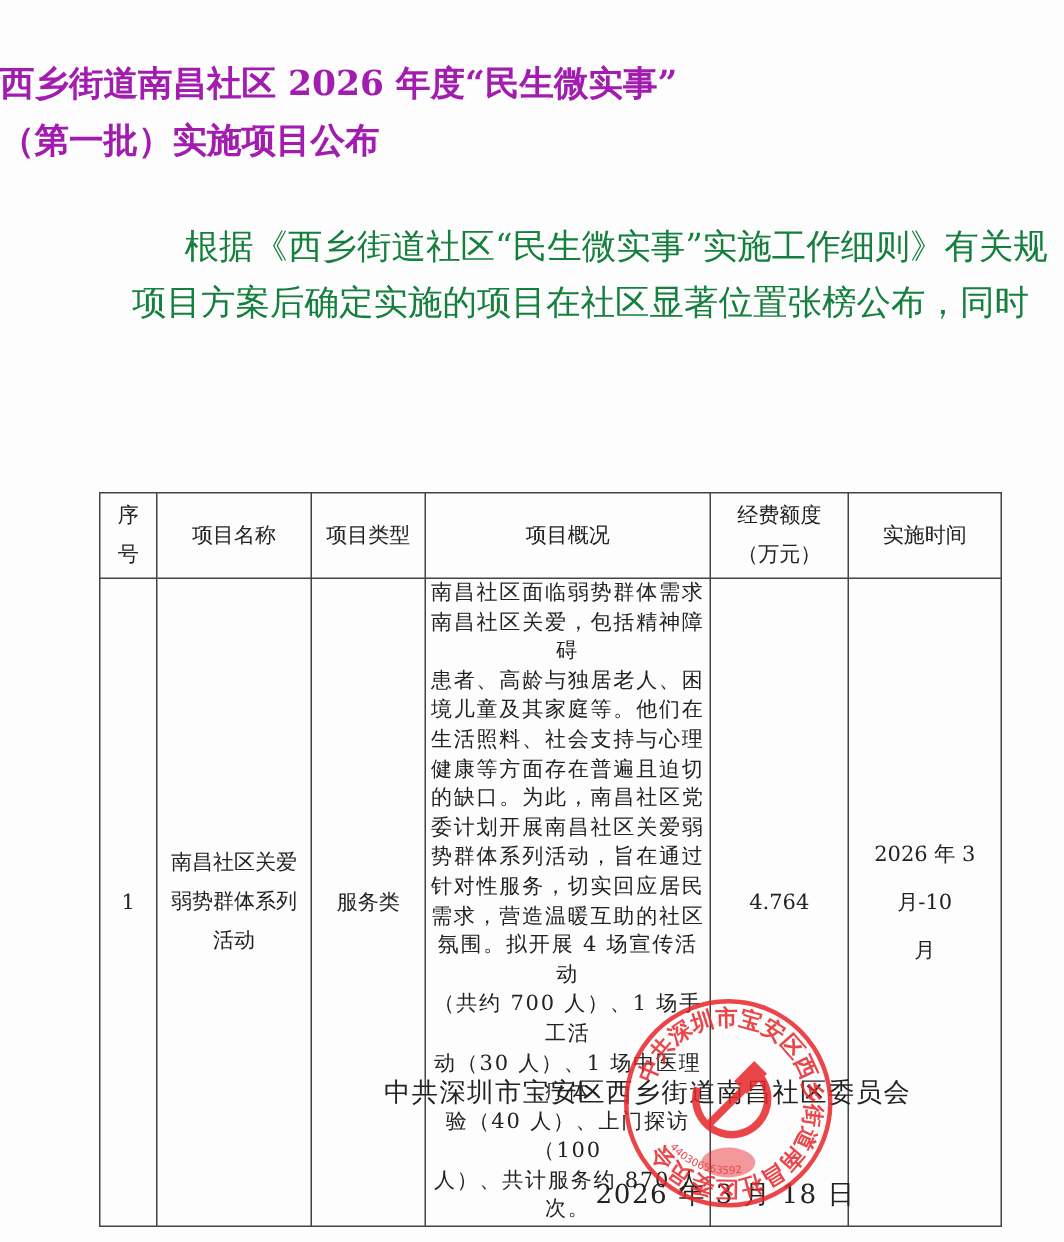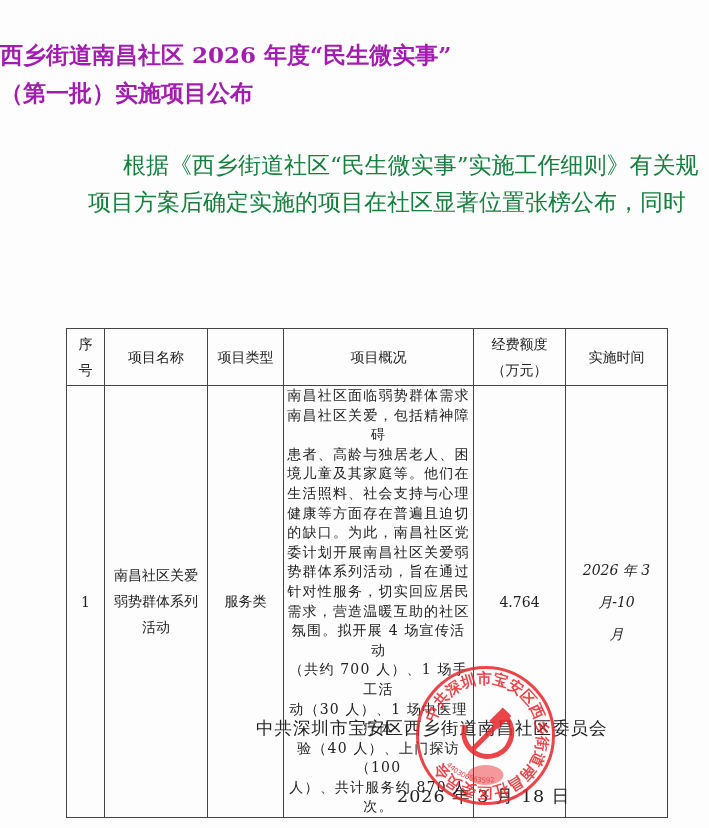--- a/index.html
+++ b/index.html
@@ -100,21 +100,21 @@
         <div>势群体系列活动，旨在通过</div>
         <div>针对性服务，切实回应居民</div>
         <div>需求，营造温暖互助的社区</div>
         <div>氛围。拟开展 4 场宣传活动</div>
         <div>（共约 700 人）、1 场手工活</div>
         <div>动（30 人）、1 场中医理疗体</div>
         <div>验（40 人）、上门探访（100</div>
         <div>人）、共计服务约 870 人次。</div>
       </td>
       <td>4.764</td>
-      <td style="line-height:32px;font-style:italic;">
+      <td style="line-height:32px;">
         <span>2026 年 3 月-10</span><br>
         <span>月</span>
       </td>
     </tr>
   </tbody>
 </table>
 
 <div class="sign" style="left:256px; top:716px;">中共深圳市宝安区西乡街道南昌社区委员会</div>
 <div class="sign" style="left:397px; top:784px;">2026 年 3 月 18 日</div>
 

